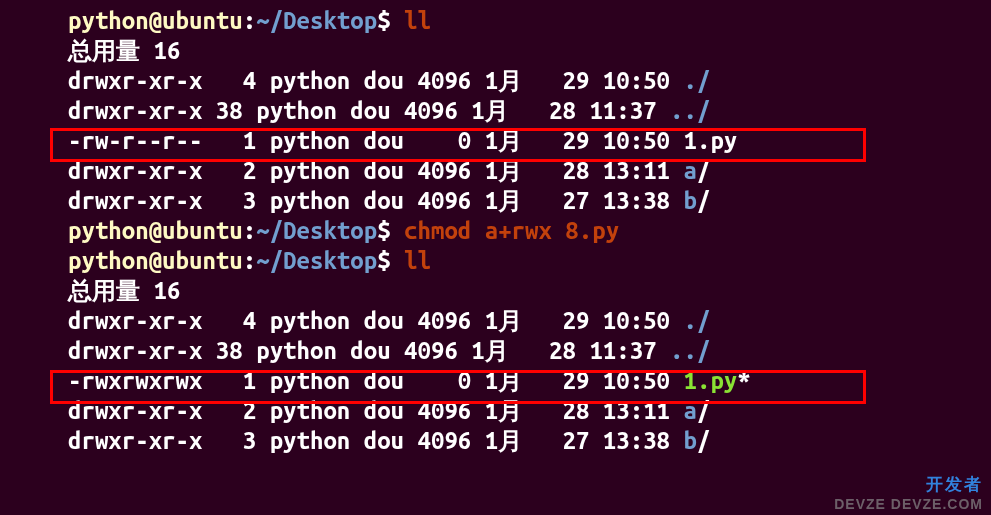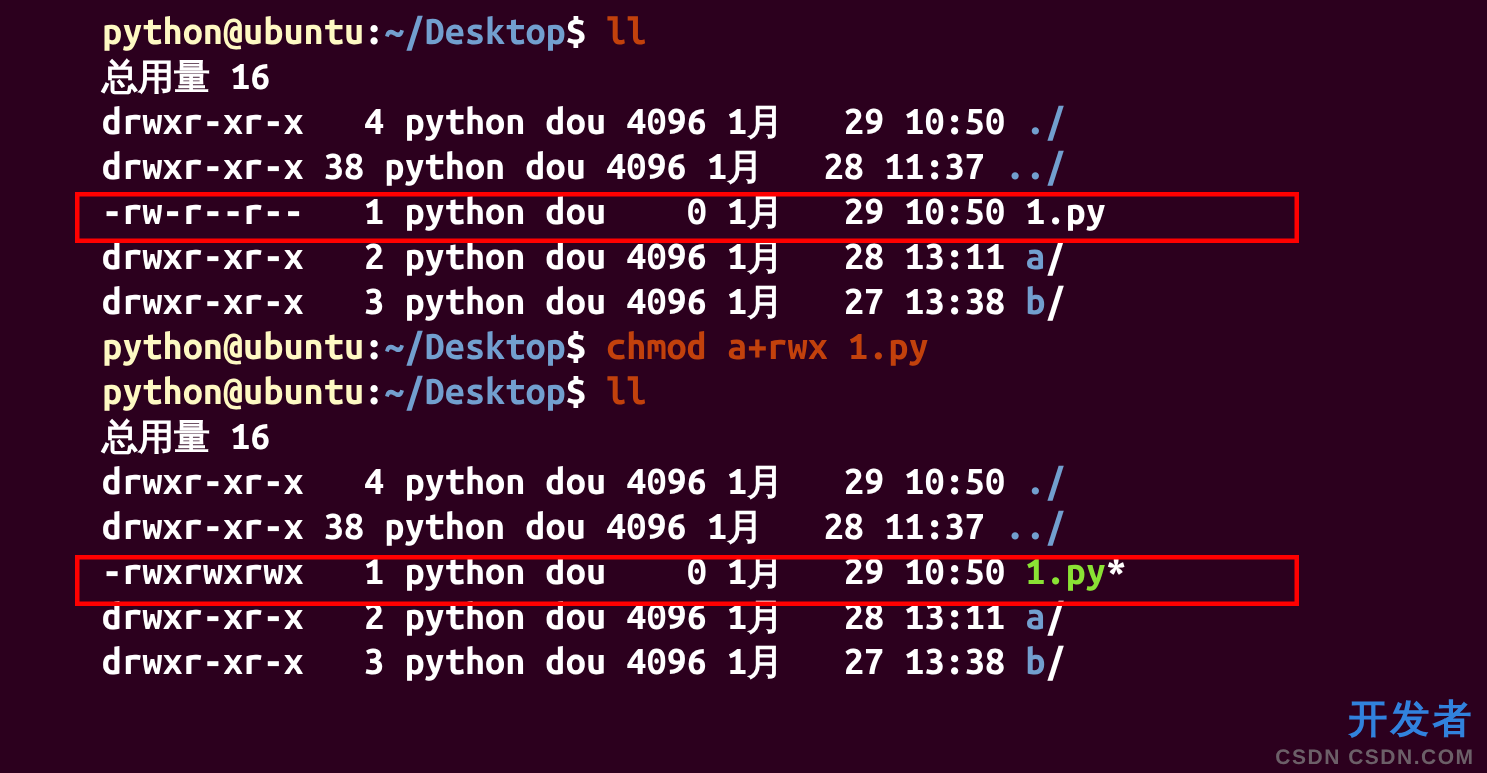--- a/index.html
+++ b/index.html
@@ -40,21 +40,21 @@
     vertical-align: text-bottom;
   }
   .watermark {
     position: absolute;
     right: 8px;
     bottom: 2px;
     text-align: right;
     font-family: sans-serif;
     pointer-events: none;
   }
-  .wm1 { color: #3399ff; font-size: 26px; font-weight: bold; letter-spacing: 2px; opacity: 0.85; }
+  .wm1 { color: #3399ff; font-size: 17px; font-weight: bold; letter-spacing: 2px; opacity: 0.85; }
   .wm2 { color: #888; font-size: 14px; opacity: 0.7; letter-spacing: 1px; }
 </style>
 </head>
 <body>
 
 <div>
 
   <div class="line"><span class="user">python@ubuntu</span><span class="colon">:</span><span class="path">~/Desktop</span><span class="dollar">$</span><span class="cmd"> </span><span class="cmd">ll</span></div>
 
   <div class="line"><span class="plain">总用量 16</span></div>
@@ -62,21 +62,21 @@
   <div class="line"><span class="plain">drwxr-xr-x</span><span class="plain">  </span><span class="plain"> 4</span><span class="plain"> </span><span class="plain">python</span><span class="plain"> </span><span class="plain">dou</span><span class="plain"> </span><span class="plain">4096</span><span class="plain"> </span><span class="plain">1月</span><span class="plain">  </span><span class="plain"> 29</span><span class="plain"> </span><span class="plain">10:50</span><span class="plain"> </span><span class="dir">./</span></div>
 
   <div class="line"><span class="plain">drwxr-xr-x</span><span class="plain"> </span><span class="plain">38</span><span class="plain"> </span><span class="plain">python</span><span class="plain"> </span><span class="plain">dou</span><span class="plain"> </span><span class="plain">4096</span><span class="plain"> </span><span class="plain">1月</span><span class="plain">  </span><span class="plain"> 28</span><span class="plain"> </span><span class="plain">11:37</span><span class="plain"> </span><span class="dir">../</span></div>
 
   <div class="line"><span class="plain">-rw-r--r--</span><span class="plain">  </span><span class="plain"> 1</span><span class="plain"> </span><span class="plain">python</span><span class="plain"> </span><span class="plain">dou</span><span class="plain"> </span><span class="plain">   0</span><span class="plain"> </span><span class="plain">1月</span><span class="plain">  </span><span class="plain"> 29</span><span class="plain"> </span><span class="plain">10:50</span><span class="plain"> </span><span class="plain">1.py</span></div>
 
   <div class="line"><span class="plain">drwxr-xr-x</span><span class="plain">  </span><span class="plain"> 2</span><span class="plain"> </span><span class="plain">python</span><span class="plain"> </span><span class="plain">dou</span><span class="plain"> </span><span class="plain">4096</span><span class="plain"> </span><span class="plain">1月</span><span class="plain">  </span><span class="plain"> 28</span><span class="plain"> </span><span class="plain">13:11</span><span class="plain"> </span><span class="dir">a</span><span class="plain">/</span></div>
 
   <div class="line"><span class="plain">drwxr-xr-x</span><span class="plain">  </span><span class="plain"> 3</span><span class="plain"> </span><span class="plain">python</span><span class="plain"> </span><span class="plain">dou</span><span class="plain"> </span><span class="plain">4096</span><span class="plain"> </span><span class="plain">1月</span><span class="plain">  </span><span class="plain"> 27</span><span class="plain"> </span><span class="plain">13:38</span><span class="plain"> </span><span class="dir">b</span><span class="plain">/</span></div>
 
-  <div class="line"><span class="user">python@ubuntu</span><span class="colon">:</span><span class="path">~/Desktop</span><span class="dollar">$</span><span class="cmd"> </span><span class="cmd">chmod a+rwx 1.py</span></div>
+  <div class="line"><span class="user">python@ubuntu</span><span class="colon">:</span><span class="path">~/Desktop</span><span class="dollar">$</span><span class="cmd"> </span><span class="cmd">chmod a+rwx 8.py</span></div>
 
   <div class="line"><span class="user">python@ubuntu</span><span class="colon">:</span><span class="path">~/Desktop</span><span class="dollar">$</span><span class="cmd"> </span><span class="cmd">ll</span></div>
 
   <div class="line"><span class="plain">总用量 16</span></div>
 
   <div class="line"><span class="plain">drwxr-xr-x</span><span class="plain">  </span><span class="plain"> 4</span><span class="plain"> </span><span class="plain">python</span><span class="plain"> </span><span class="plain">dou</span><span class="plain"> </span><span class="plain">4096</span><span class="plain"> </span><span class="plain">1月</span><span class="plain">  </span><span class="plain"> 29</span><span class="plain"> </span><span class="plain">10:50</span><span class="plain"> </span><span class="dir">./</span></div>
 
   <div class="line"><span class="plain">drwxr-xr-x</span><span class="plain"> </span><span class="plain">38</span><span class="plain"> </span><span class="plain">python</span><span class="plain"> </span><span class="plain">dou</span><span class="plain"> </span><span class="plain">4096</span><span class="plain"> </span><span class="plain">1月</span><span class="plain">  </span><span class="plain"> 28</span><span class="plain"> </span><span class="plain">11:37</span><span class="plain"> </span><span class="dir">../</span></div>
 
   <div class="line"><span class="plain">-rwxrwxrwx</span><span class="plain">  </span><span class="plain"> 1</span><span class="plain"> </span><span class="plain">python</span><span class="plain"> </span><span class="plain">dou</span><span class="plain"> </span><span class="plain">   0</span><span class="plain"> </span><span class="plain">1月</span><span class="plain">  </span><span class="plain"> 29</span><span class="plain"> </span><span class="plain">10:50</span><span class="plain"> </span><span class="exec">1.py</span><span class="plain">*</span></div>
@@ -86,14 +86,14 @@
   <div class="line"><span class="plain">drwxr-xr-x</span><span class="plain">  </span><span class="plain"> 3</span><span class="plain"> </span><span class="plain">python</span><span class="plain"> </span><span class="plain">dou</span><span class="plain"> </span><span class="plain">4096</span><span class="plain"> </span><span class="plain">1月</span><span class="plain">  </span><span class="plain"> 27</span><span class="plain"> </span><span class="plain">13:38</span><span class="plain"> </span><span class="dir">b</span><span class="plain">/</span></div>
 
 
 </div>
 
 <div class="redbox box1"></div>
 <div class="redbox box2"></div>
 
 <div class="watermark">
   <div class="wm1">开发者</div>
-  <div class="wm2">CSDN CSDN.COM</div>
+  <div class="wm2">DEVZE DEVZE.COM</div>
 </div>
 
 </body></html>

